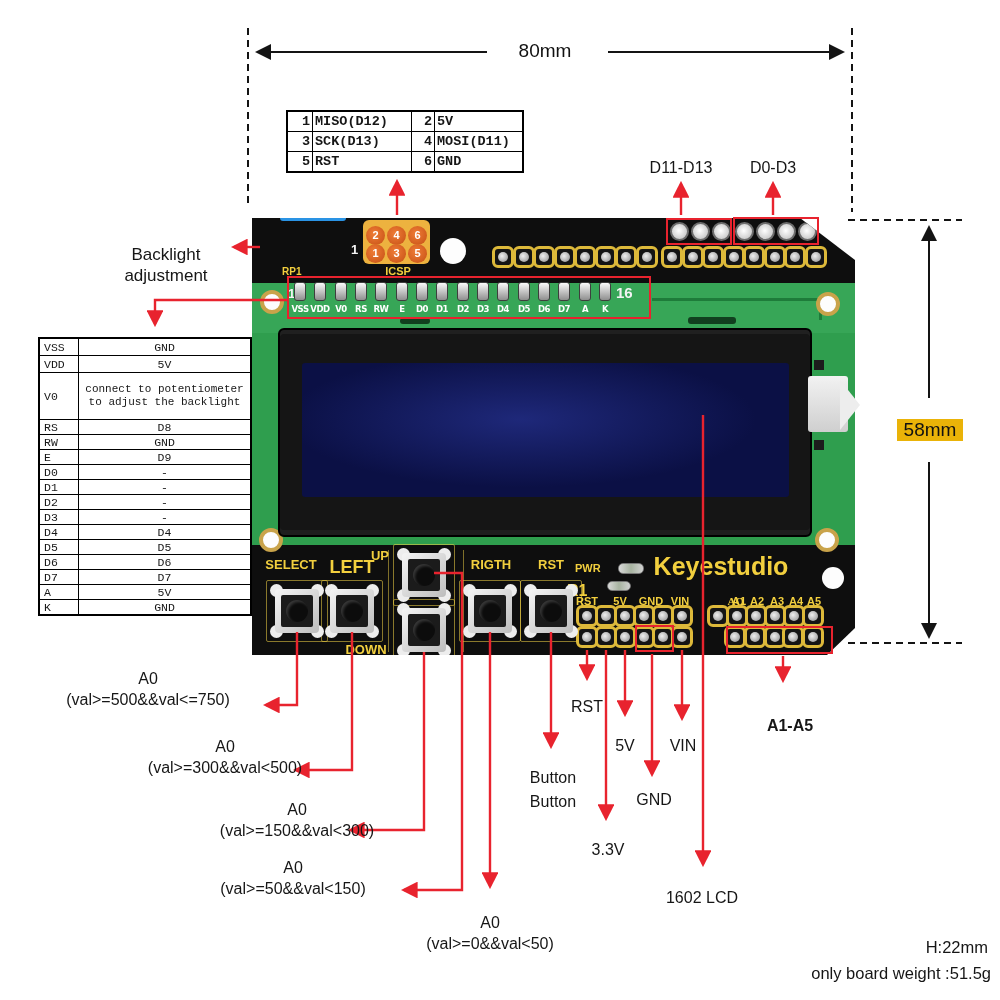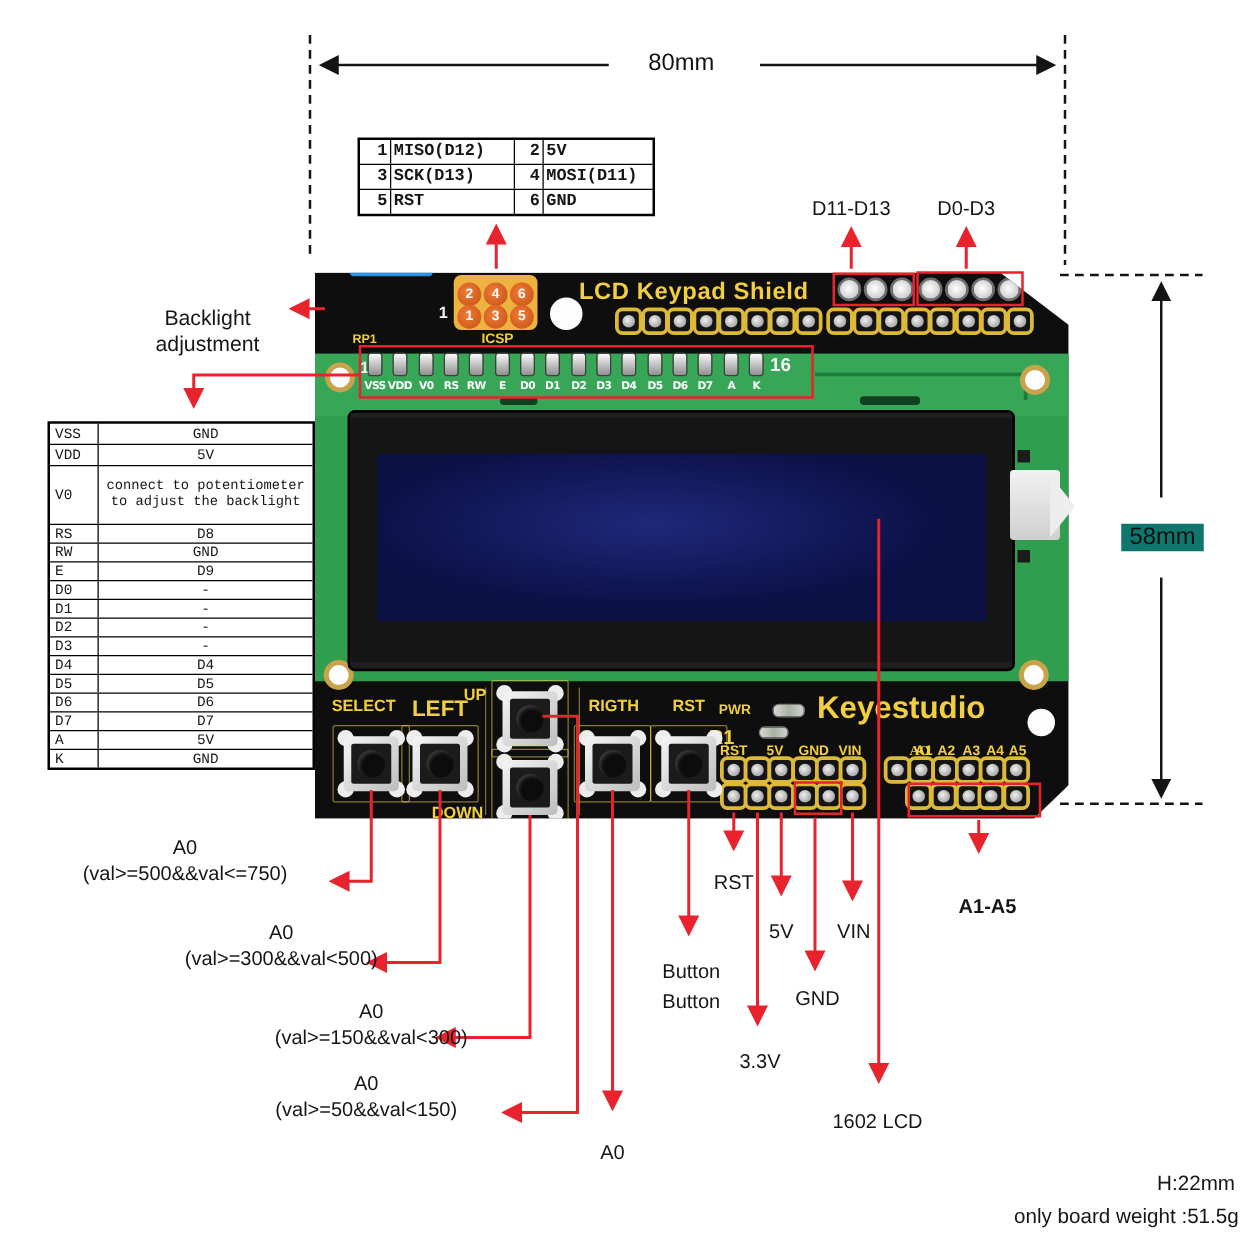--- a/index.html
+++ b/index.html
@@ -193,21 +193,20 @@
     <div class="icsp"></div>
     <div class="ipin" style="left:114px;top:8px;">2</div>
     <div class="ipin" style="left:135px;top:8px;">4</div>
     <div class="ipin" style="left:156px;top:8px;">6</div>
     <div class="ipin" style="left:114px;top:26px;">1</div>
     <div class="ipin" style="left:135px;top:26px;">3</div>
     <div class="ipin" style="left:156px;top:26px;">5</div>
     <div class="ytext" style="left:122px;top:47px;width:48px;text-align:center;font-size:11px;">ICSP</div>
 
     <div class="hole" style="left:188px;top:20px;width:26px;height:26px;"></div>
-    <div class="ytext" style="left:205px;top:5px;width:196px;text-align:center;font-size:19px;letter-spacing:.5px;">LCD Keypad Shield</div>
 
     <div class="pinw" style="left:418px;top:4px;"></div>
     <div class="pinw" style="left:439px;top:4px;"></div>
     <div class="pinw" style="left:460px;top:4px;"></div>
     <div class="pinw" style="left:483px;top:4px;"></div>
     <div class="pinw" style="left:504px;top:4px;"></div>
     <div class="pinw" style="left:525px;top:4px;"></div>
     <div class="pinw" style="left:546px;top:4px;"></div>
 
     <div class="pin8" style="left:240px;top:28px;"></div>
@@ -431,21 +430,21 @@
       <path class="rl" d="M783,656L783,680" marker-end="url(#ra)"></path>
       <path class="rl" d="M260,247L234,247" marker-end="url(#ra)"></path>
       <path class="rl" d="M397,215L397,182" marker-end="url(#ra)"></path>
       <path class="rl" d="M681,215L681,184" marker-end="url(#ra)"></path>
       <path class="rl" d="M773,215L773,184" marker-end="url(#ra)"></path>
       <path class="rl" d="M288,300L155,300L155,324" marker-end="url(#ra)"></path>
     </g>
   </svg>
 
   <div class="dimtxt" style="left:512px;top:40px;width:66px;background:#fff;">80mm</div>
-  <div class="dimtxt" style="left:897px;top:419px;width:66px;background:#0f766e;">58mm</div>
+  <div class="dimtxt" style="left:897px;top:419px;width:66px;background:#eab308;">58mm</div>
 
   <div class="note" style="left:108px;top:244px;width:116px;font-size:17px;">
     <div>Backlight</div>
     <div>adjustment</div>
   </div>
   <div class="note" style="left:640px;top:157px;width:82px;">D11-D13</div>
   <div class="note" style="left:737px;top:157px;width:72px;">D0-D3</div>
 
   <div class="note" style="left:40px;top:668px;width:216px;">
     <div>A0</div>
@@ -458,20 +457,21 @@
   <div class="note" style="left:185px;top:799px;width:224px;">
     <div>A0</div>
     <div>(val&gt;=150&amp;&amp;val&lt;300)</div>
   </div>
   <div class="note" style="left:181px;top:857px;width:224px;">
     <div>A0</div>
     <div>(val&gt;=50&amp;&amp;val&lt;150)</div>
   </div>
   <div class="note" style="left:380px;top:912px;width:220px;">
     <div>A0</div>
+    <div>(val&gt;=0&amp;&amp;val&lt;50)</div>
   </div>
 
   <div class="note" style="left:562px;top:696px;width:50px;">RST</div>
   <div class="note" style="left:603px;top:735px;width:44px;">5V</div>
   <div class="note" style="left:660px;top:735px;width:46px;">VIN</div>
   <div class="note" style="left:631px;top:789px;width:46px;">GND</div>
   <div class="note" style="left:585px;top:839px;width:46px;">3.3V</div>
   <div class="note" style="left:514px;top:766px;width:78px;line-height:24px;">
     <div>Button</div>
     <div>Button</div>

